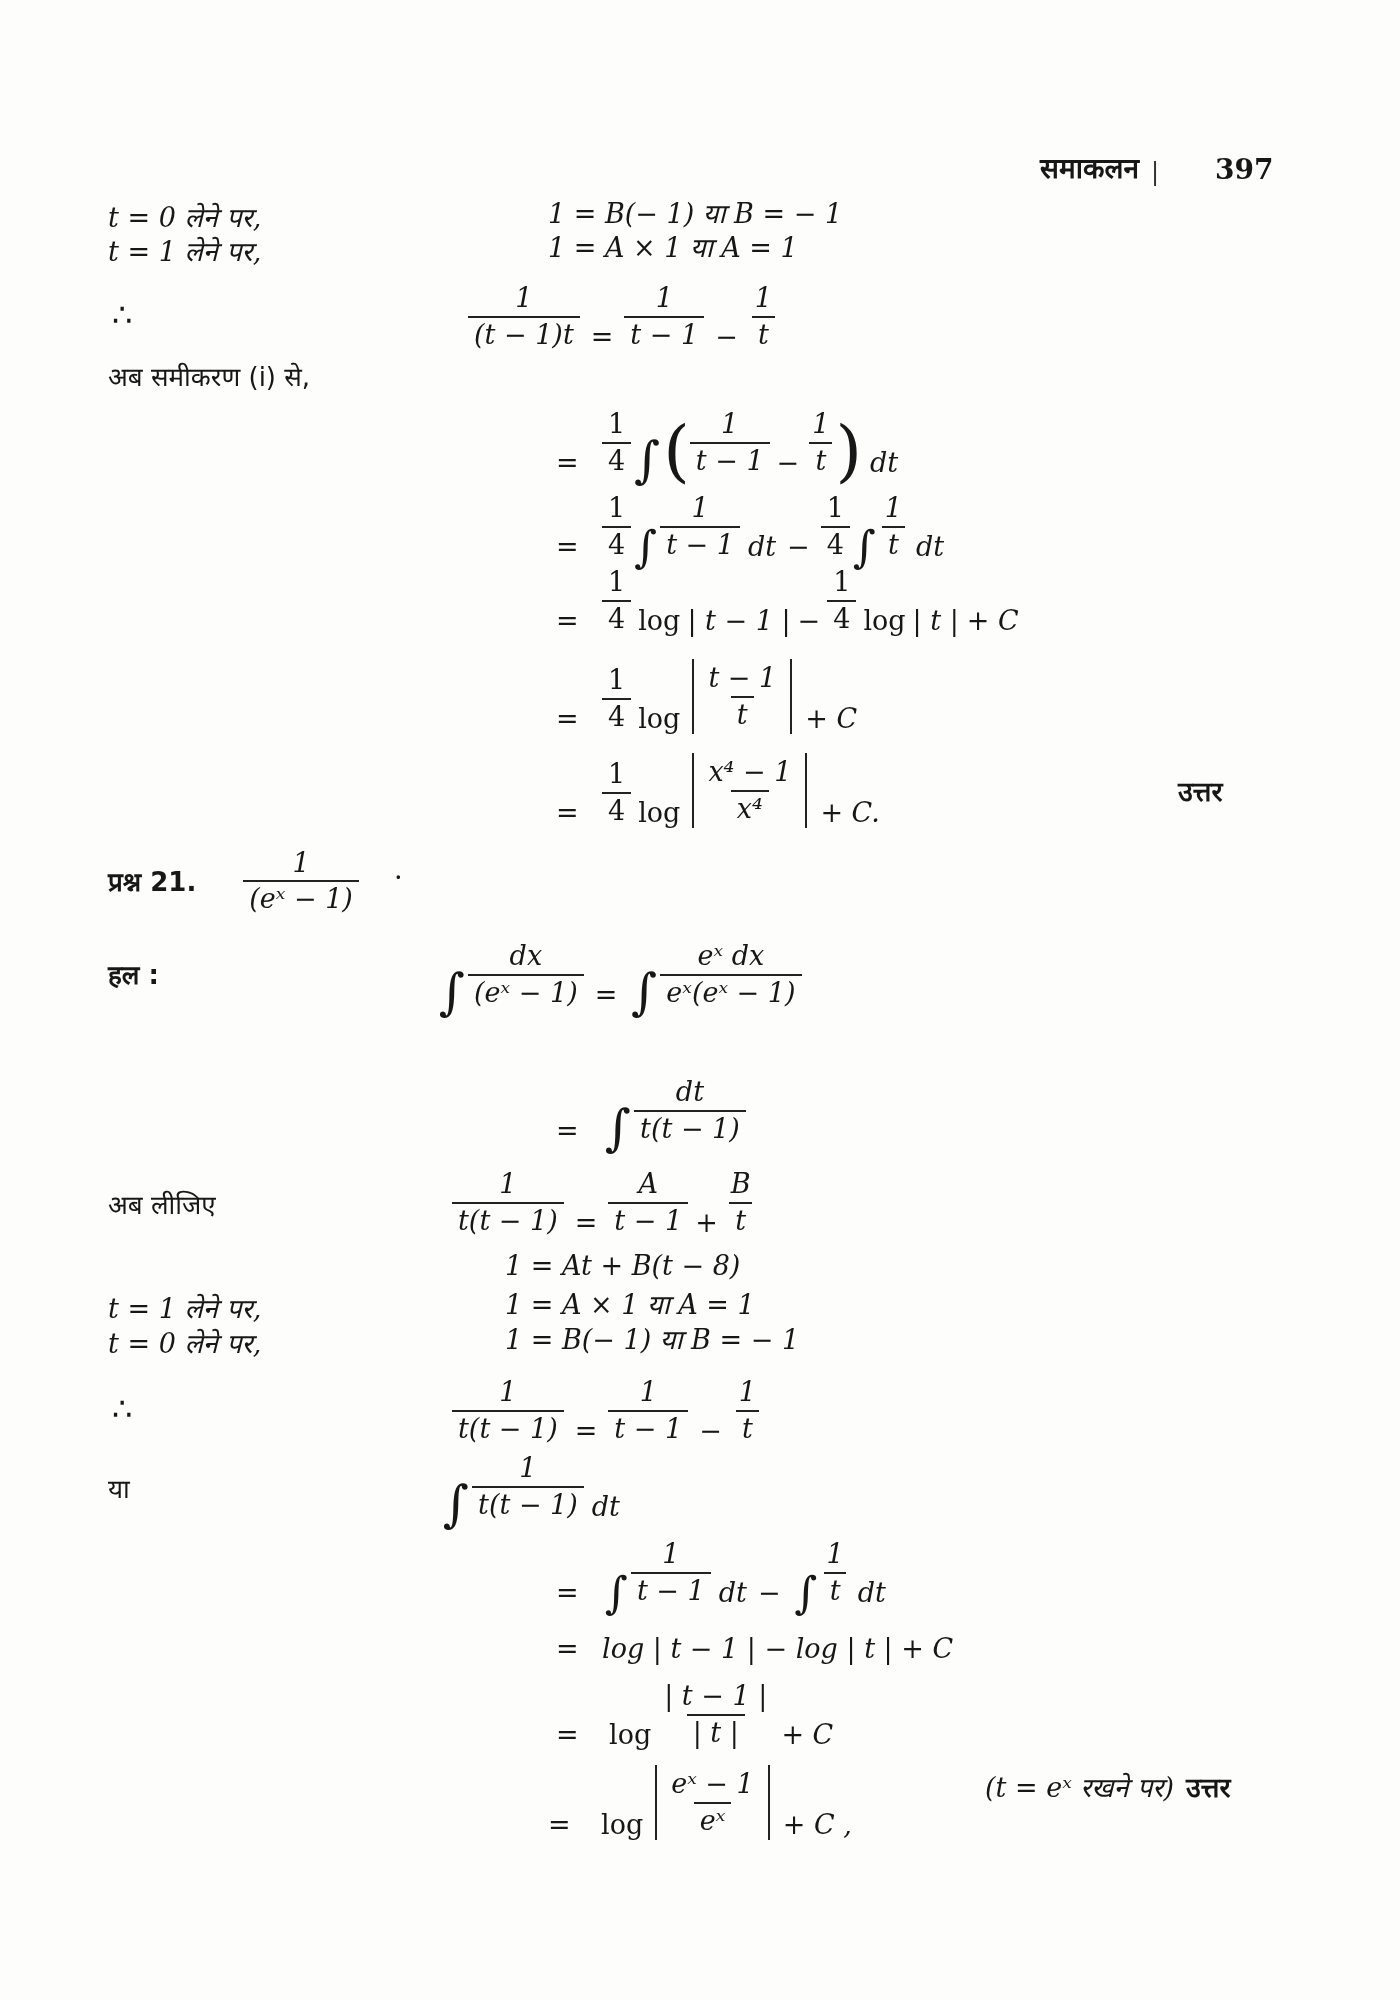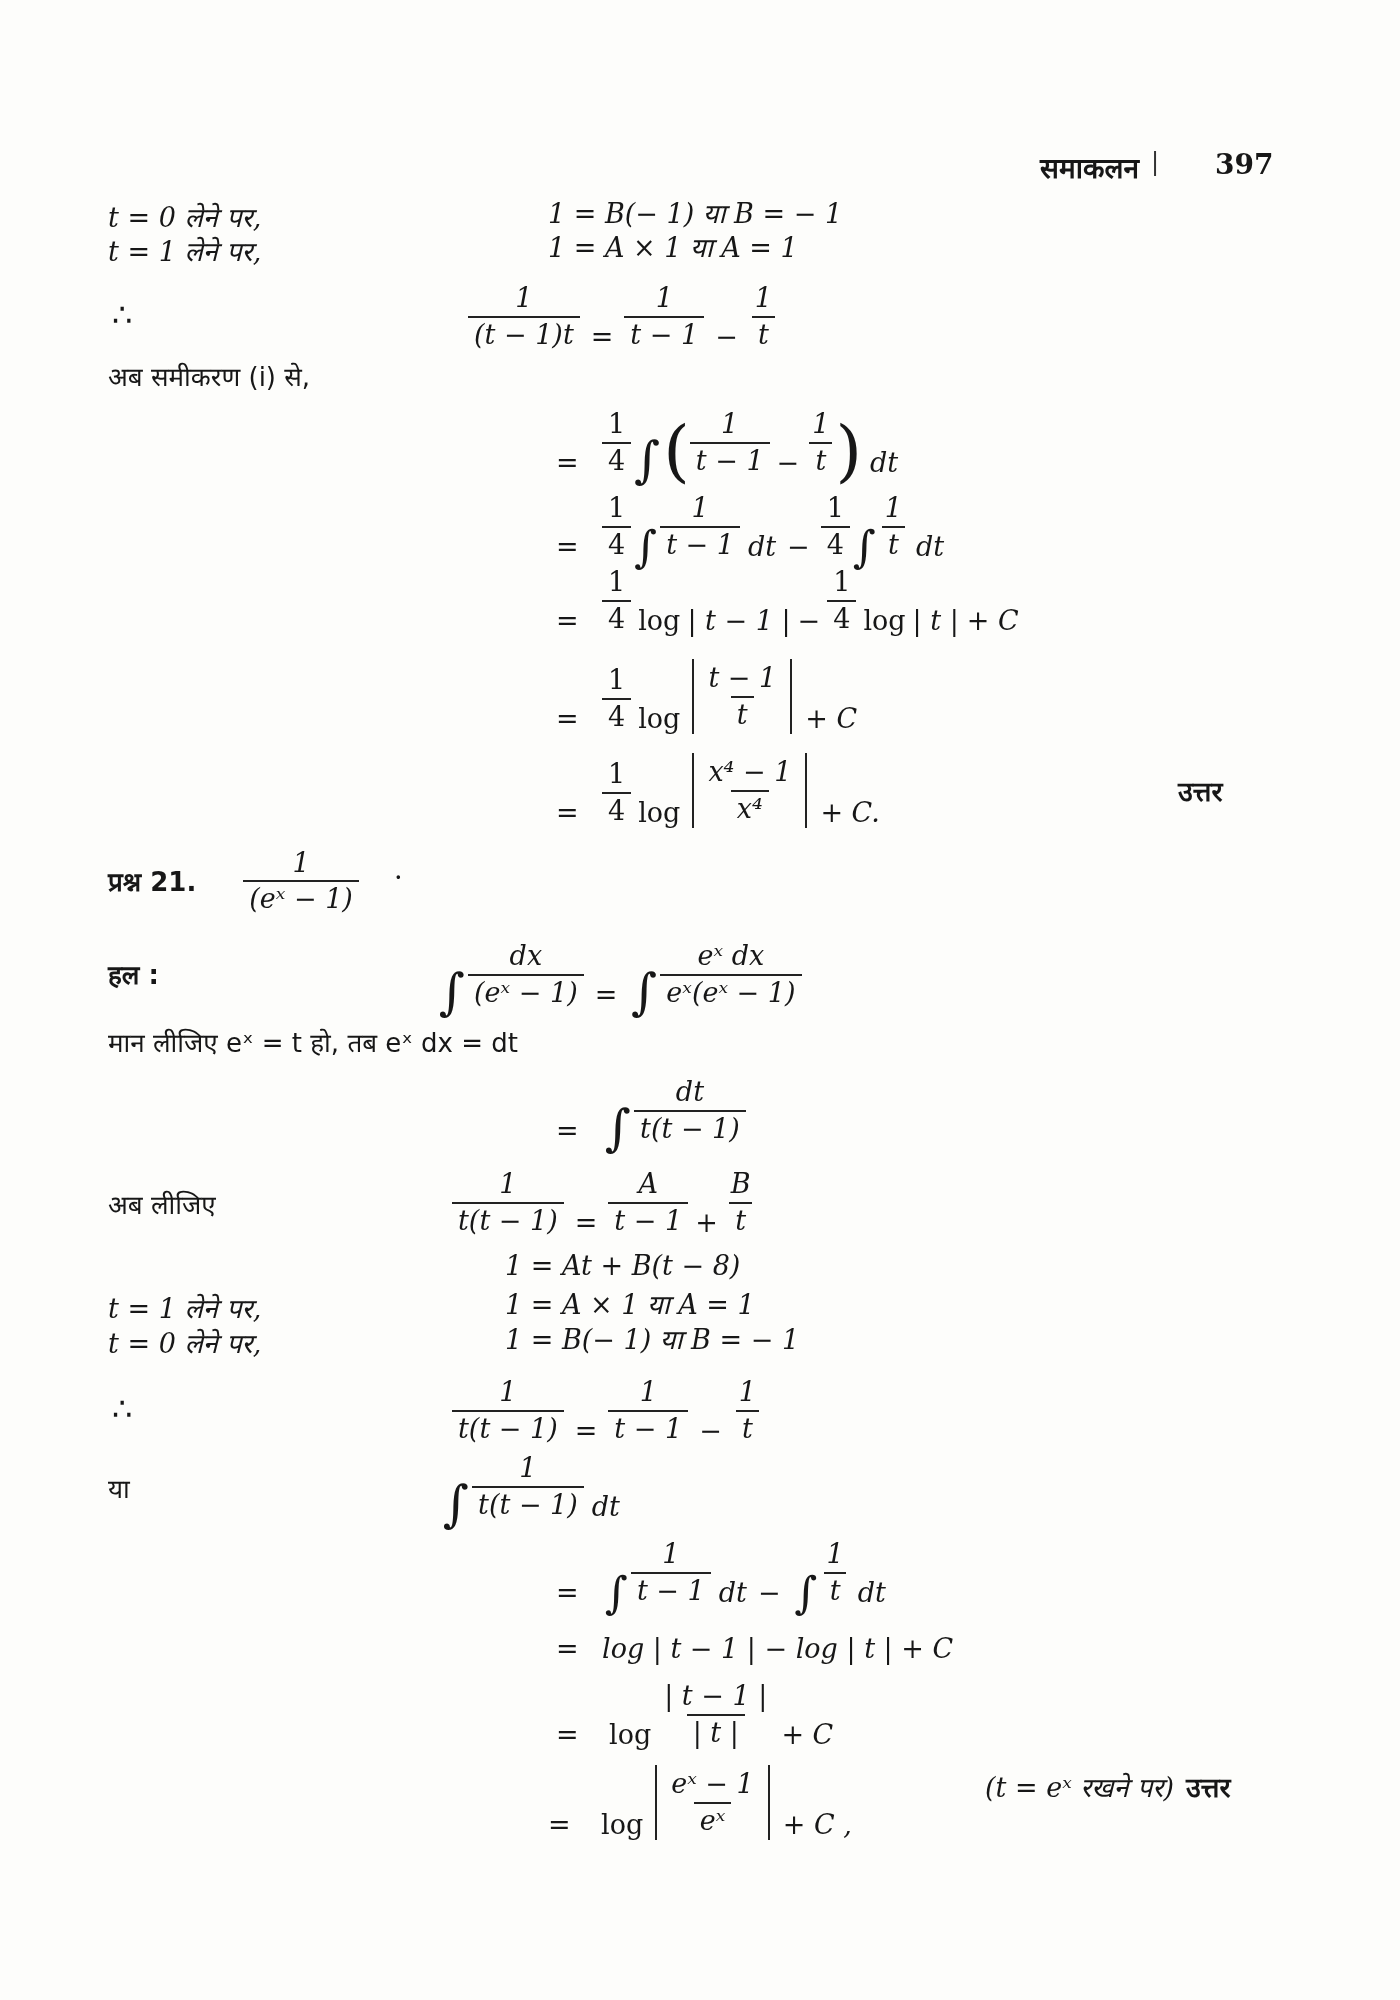--- a/index.html
+++ b/index.html
@@ -18,21 +18,21 @@
   .frac .den { border-top:2px solid #222; }
   .sym-eq { display:inline-block; width:46px; }
   .int { font-size:50px; font-style:normal; line-height:.85; margin:0 3px; transform:translateY(3px); }
   .int-sm { font-size:44px; font-style:normal; line-height:.85; margin:0 3px; transform:translateY(3px); }
   .paren { font-size:68px; font-style:normal; font-weight:200; line-height:.75; transform:translateY(-2px); }
   .absbox { display:inline-flex; align-items:center; border-left:2px solid #222; border-right:2px solid #222; padding:2px 8px; margin:0 5px; }
   .op { margin:0 11px; }
   .op2 { margin:0 7px; }
   .tail { margin-left:8px; }
   .therefore { font-size:32px; font-style:normal; }
-  .hdr { display:flex; align-items:flex-start; gap:12px; font-family:"DejaVu Sans","Liberation Sans",sans-serif; }
+  .hdr { display:flex; align-items:flex-end; gap:12px; font-family:"DejaVu Sans","Liberation Sans",sans-serif; }
   .hdr .t { font-size:28px; font-weight:bold; }
   .hdr .s { font-size:24px; font-weight:normal; color:#333; }
   .hdr .p { font-size:28px; font-weight:bold; font-family:"DejaVu Serif","Liberation Serif",serif;margin-left:44px; }
   .ansr { font-size:27px; font-weight:bold; font-family:"DejaVu Sans","Liberation Sans",sans-serif; }
 </style>
 </head>
 <body>
 
 <div class="page">
 
@@ -197,23 +197,20 @@
       <span class="den">(eˣ − 1)</span>
     </span>
     <span class="op">=</span>
     <span class="int">∫</span>
     <span class="frac">
       <span class="num">eˣ dx</span>
       <span class="den">eˣ(eˣ − 1)</span>
     </span>
   </div>
 
-  <div class="row dev" style="top:1024px;left:108px;">
-    <span>मान लीजिए eˣ = t हो, तब eˣ dx = dt</span>
-  </div>
 
   <div class="row math" style="top:1076px;left:556px;height:70px;">
     <span class="sym-eq rm">=</span>
     <span class="int">∫</span>
     <span class="frac">
       <span class="num">dt</span>
       <span class="den">t(t − 1)</span>
     </span>
   </div>
 

